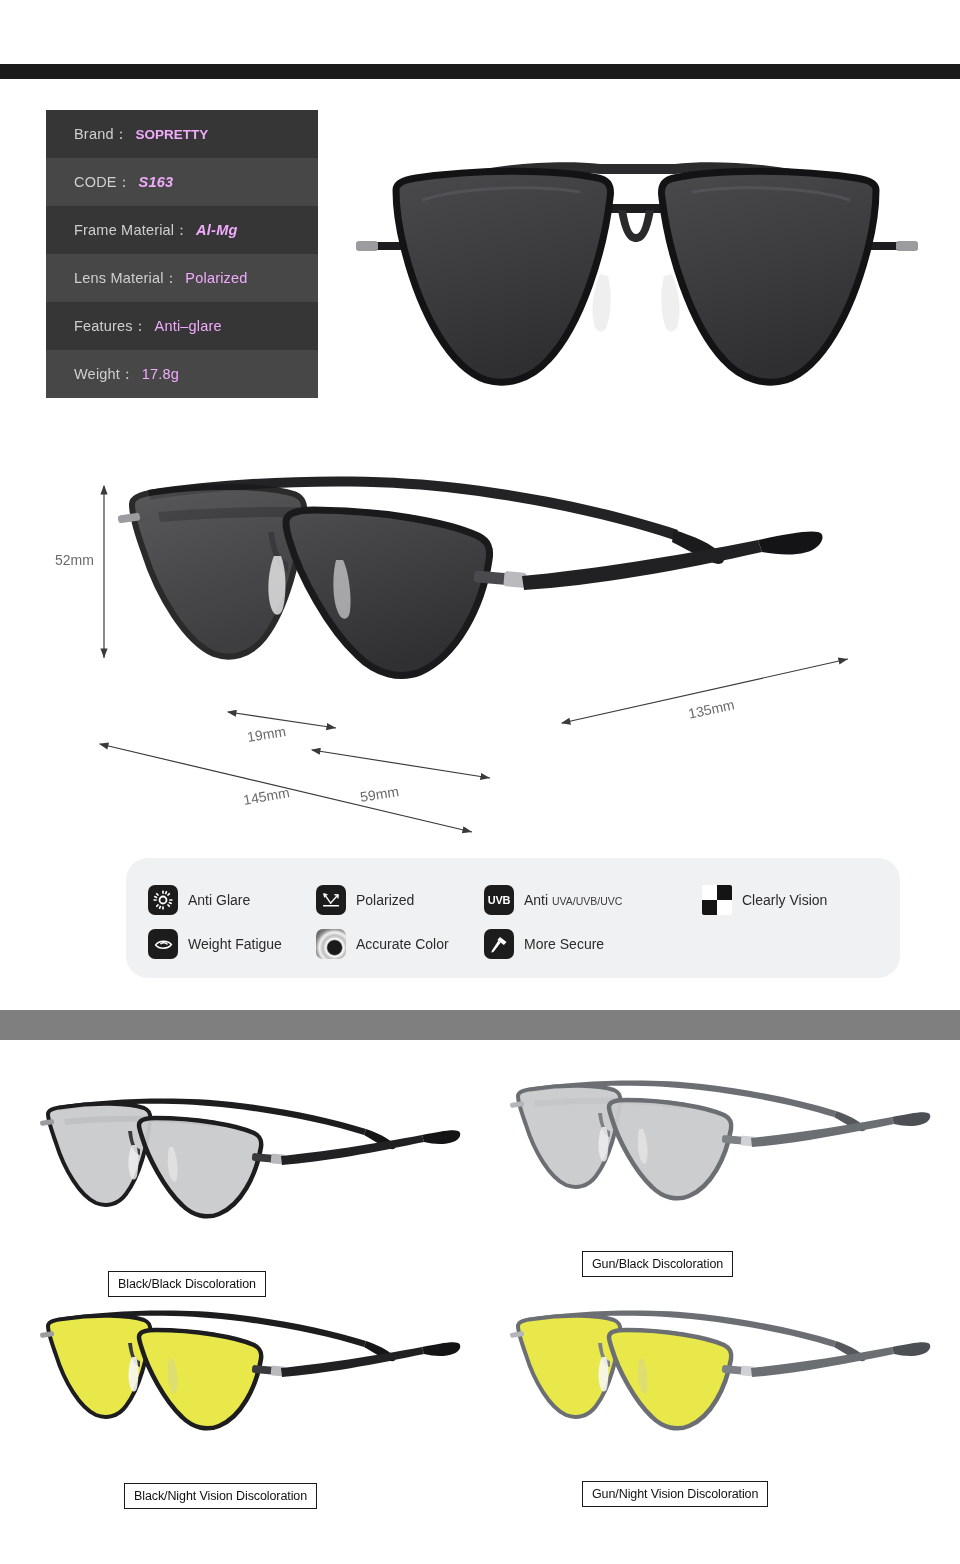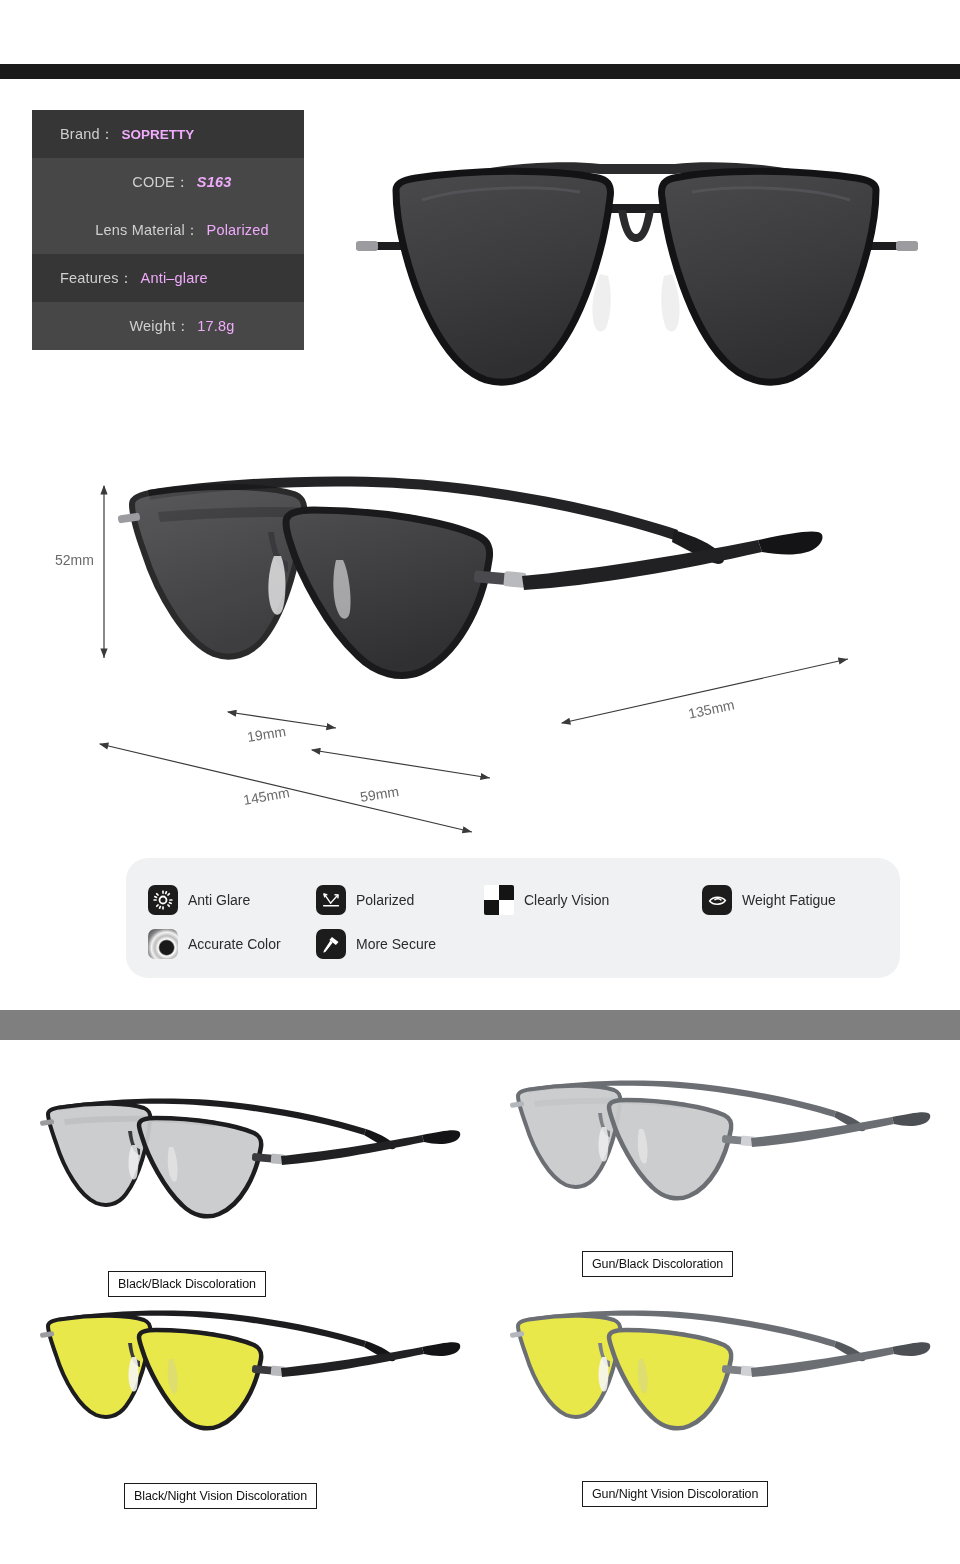--- a/index.html
+++ b/index.html
@@ -13,29 +13,29 @@
   .page { position: relative; width: 960px; height: 1564px; background: #fff; }
 
   
   .top-bar {
     position: absolute; left: 0; top: 64px; width: 960px; height: 15px;
     background: #1a1a1a;
   }
 
   
   .spec-table {
-    position: absolute; left: 32px; top: 110px; width: 272px;
+    position: absolute; left: 46px; top: 110px; width: 272px;
   }
   .spec-row {
     height: 48px; display: flex; align-items: center;
     padding-left: 28px; color: #d9d9d9;
     font-size: 14.5px; letter-spacing: .2px;
   }
   .spec-row.odd  { background: #363636; }
-  .spec-row.even { background: #474747; justify-content: center; }
+  .spec-row.even { background: #474747; }
   .spec-key { color: #cfcfcf; font-weight: 400; }
   .spec-val { color: #f0abfc; margin-left: 7px; }
   .spec-val.bold { font-weight: 700; font-style: italic; letter-spacing: .3px; }
   .spec-val.semi { font-weight: 700; letter-spacing: 0; font-size: 13.5px; }
 
   
   .glasses { display: block; }
 
   
   .hero-wrap {
@@ -114,20 +114,24 @@
   <div class="top-bar"></div>
 
   <div class="spec-table">
     <div class="spec-row odd">
       <span class="spec-key">Brand：</span>
       <span class="spec-val semi">SOPRETTY</span>
     </div>
     <div class="spec-row even">
       <span class="spec-key">CODE：</span>
       <span class="spec-val bold">S163</span>
+    </div>
+    <div class="spec-row odd">
+      <span class="spec-key">Frame Material：</span>
+      <span class="spec-val bold">Al-Mg</span>
     </div>
     <div class="spec-row even">
       <span class="spec-key">Lens Material：</span>
       <span class="spec-val">Polarized</span>
     </div>
     <div class="spec-row odd">
       <span class="spec-key">Features：</span>
       <span class="spec-val">Anti–glare</span>
     </div>
     <div class="spec-row even">
@@ -282,20 +286,26 @@
               <path d="M11 15 L19 6"></path>
               <path d="M3.2 4.4 L6.6 5.4 M3.2 4.4 L4.2 7.8"></path>
               <path d="M19.6 5.6 L16 5.4 M19.6 5.6 L19.3 9"></path>
               <path d="M3 18 L20 18"></path>
             </g>
           </svg>
         </span>
         <span class="feat-label">Polarized</span>
       </div>
 
+      <div class="feat">
+        <span class="feat-icon">
+          <span class="uvb-text">UVB</span>
+        </span>
+        <span class="feat-label"><span>Anti </span><span class="sm">UVA/UVB/UVC</span></span>
+      </div>
 
       <div class="feat">
         <span class="feat-icon checker">
           <svg width="30" height="30" viewBox="0 0 30 30">
             <rect x="0" y="0" width="15" height="15" fill="#ffffff"></rect>
             <rect x="15" y="0" width="15" height="15" fill="#141414"></rect>
             <rect x="0" y="15" width="15" height="15" fill="#141414"></rect>
             <rect x="15" y="15" width="15" height="15" fill="#ffffff"></rect>
           </svg>
         </span>

